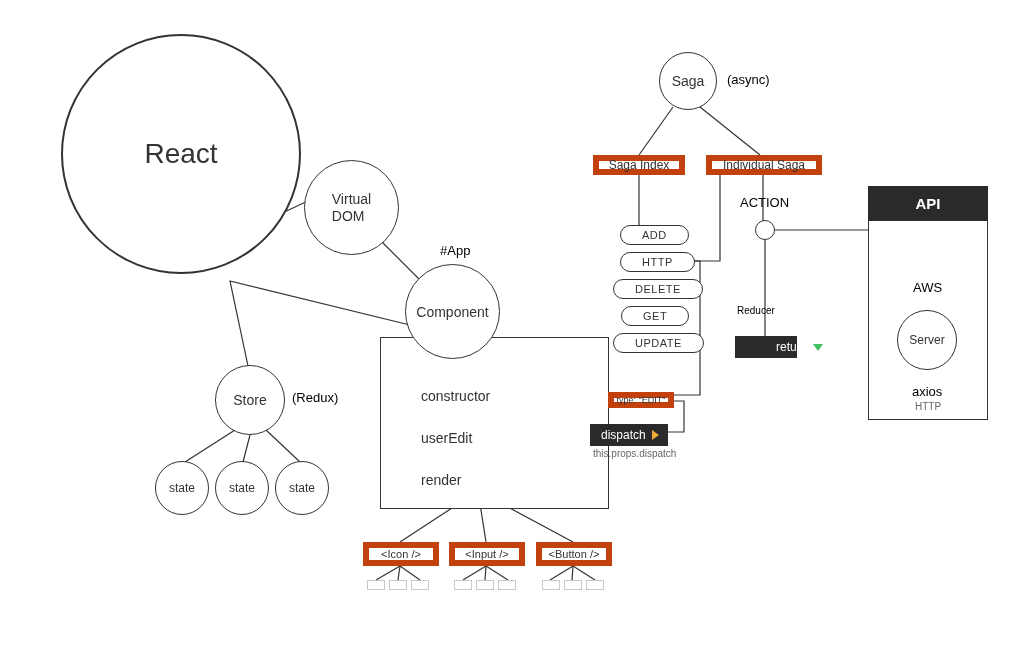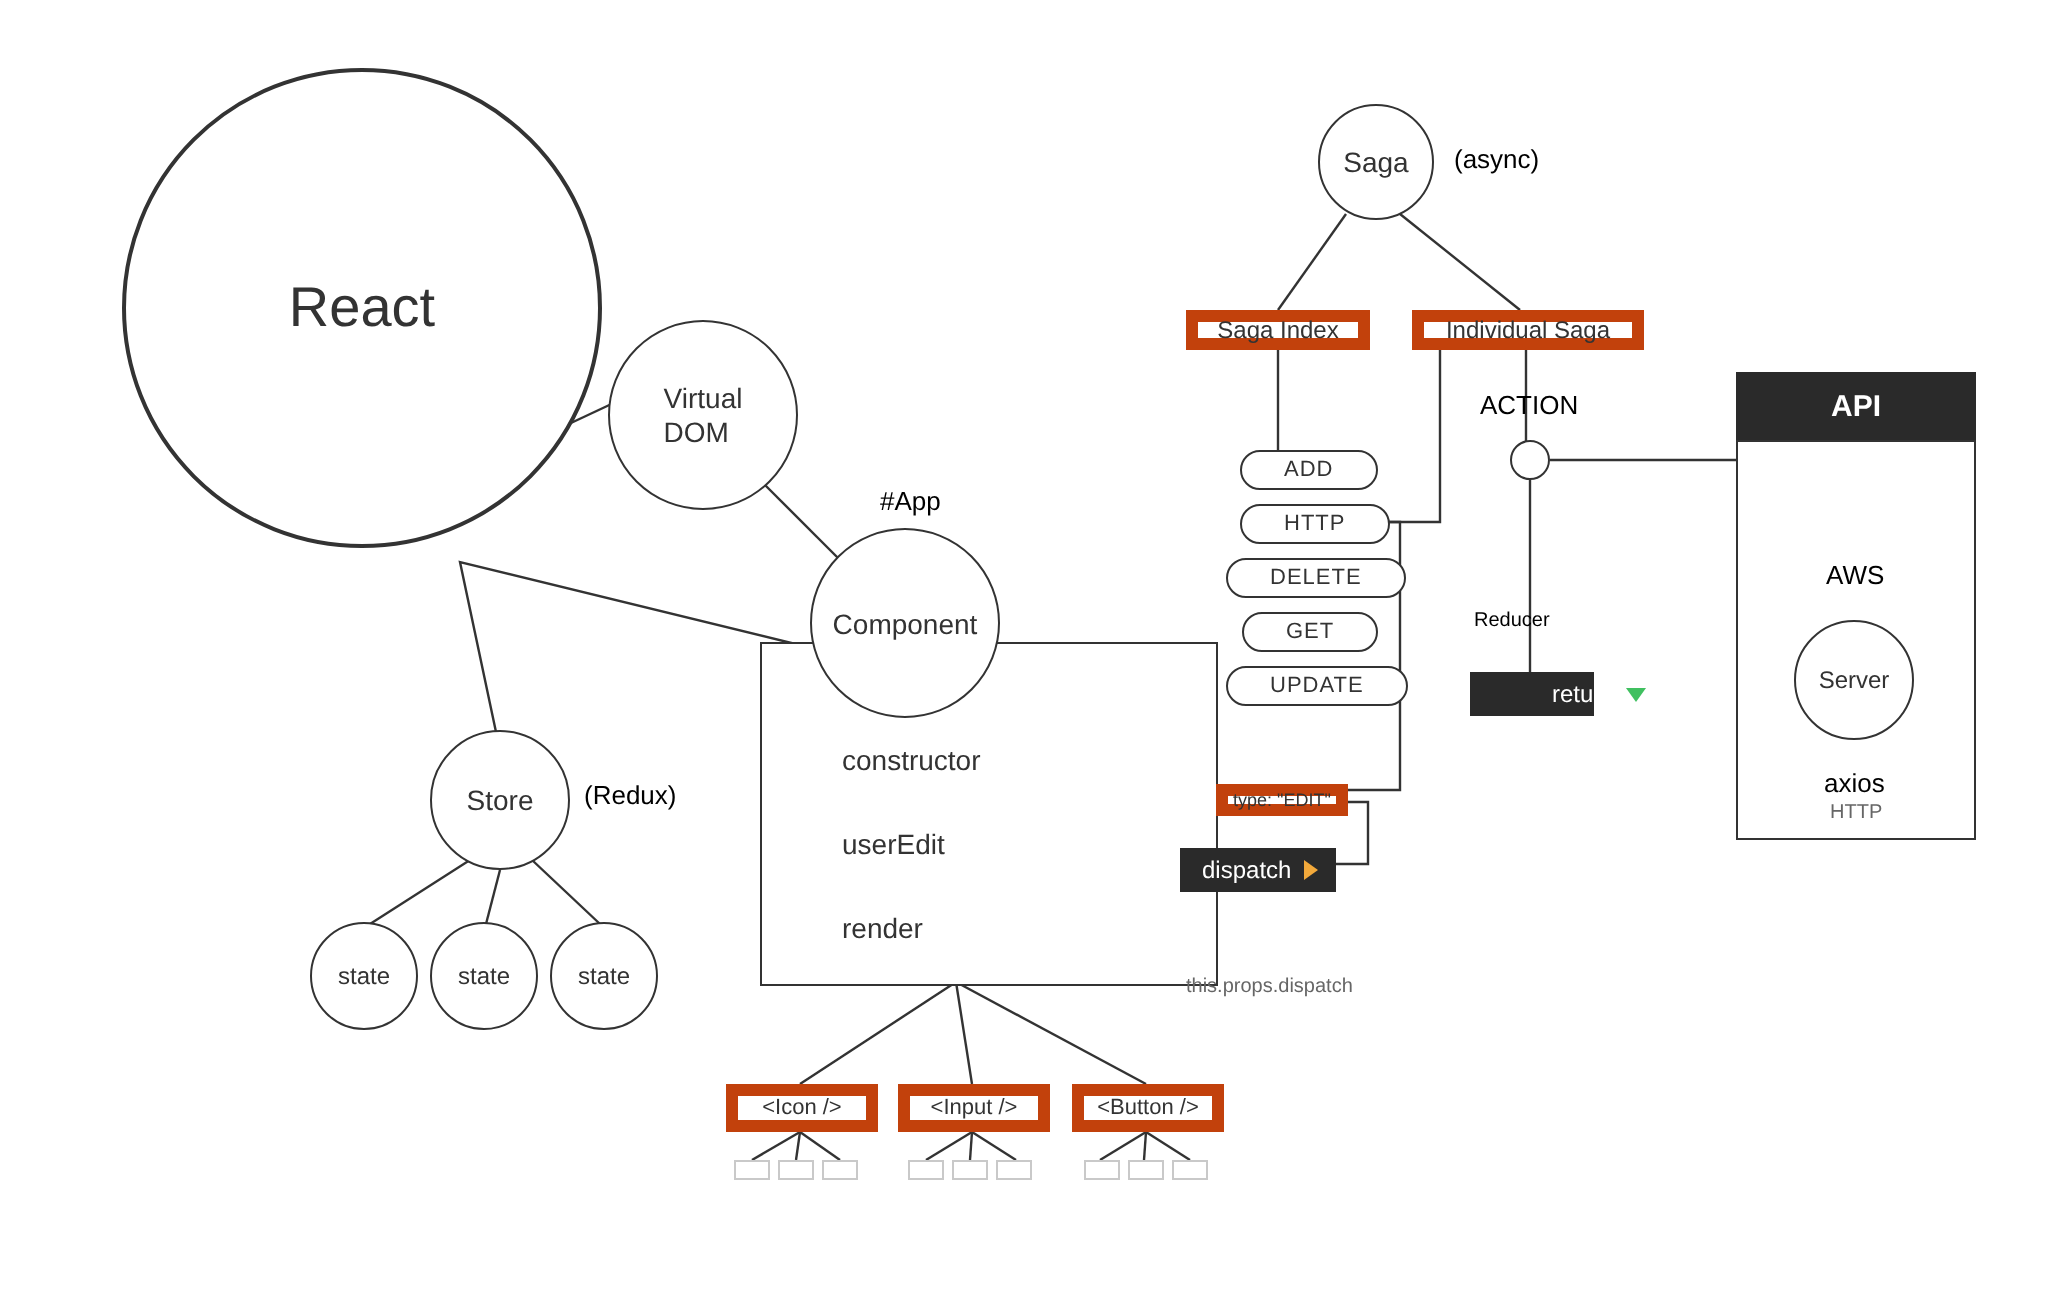--- a/index.html
+++ b/index.html
@@ -26,38 +26,38 @@
     padding:3px 21px;font-size:11px;font-weight:400;
     display:inline-flex;align-items:center;justify-content:center;
     box-sizing:border-box;letter-spacing:0.5px;
   }
   .dark{
     background:#2a2a2a;color:#fff;border:1px solid #2a2a2a;
     padding:4px 10px;font-size:12px;display:flex;align-items:center;
     box-sizing:border-box;
   }
   .label{position:absolute;font-size:14px;color:#000;}
-  .tiny{font-size:10px;color:#666;margin-top:40px;}
+  .tiny{font-size:10px;color:#666;}
   .compbox{
     border:1px solid #333;background:#fff;box-sizing:border-box;
   }
   .sub{
     border:1px solid #c9c9c9;background:#fff;box-sizing:border-box;
   }
   
   #n-react{left:61px;top:34px;width:240px;height:240px;font-size:24px;}
   #n-react .t{font-size:28px;}
   #n-vdom{left:304px;top:160px;width:95px;height:95px;font-size:14px;line-height:1.2;}
   #n-comp{left:405px;top:264px;width:95px;height:95px;font-size:14px;}
   #n-store{left:215px;top:365px;width:70px;height:70px;font-size:14px;}
   .stateC{width:54px;height:54px;font-size:12px;}
   #n-s1{left:155px;top:461px;}
   #n-s2{left:215px;top:461px;}
   #n-s3{left:275px;top:461px;}
-  #cbox{left:380px;top:321px;width:229px;height:172px;}
+  #cbox{left:380px;top:337px;width:229px;height:172px;}
   .cbox-label{position:absolute;left:40px;font-size:14px;}
   .childbox{width:76px;height:24px;font-size:11px;}
   #ch1{left:363px;top:542px;}
   #ch2{left:449px;top:542px;}
   #ch3{left:536px;top:542px;}
   .tinybox{width:18px;height:10px;}
   #hdr-api{left:868px;top:186px;width:120px;height:34px;background:#2a2a2a;color:#fff;font-size:15px;font-weight:bold;display:flex;align-items:center;justify-content:center;}
   #box-api{left:868px;top:220px;width:120px;height:200px;border:1px solid #333;box-sizing:border-box;background:#fff;}
   #n-server{left:897px;top:310px;width:60px;height:60px;font-size:12px;}
   #n-action{left:755px;top:220px;width:20px;height:20px;background:#fff;}

